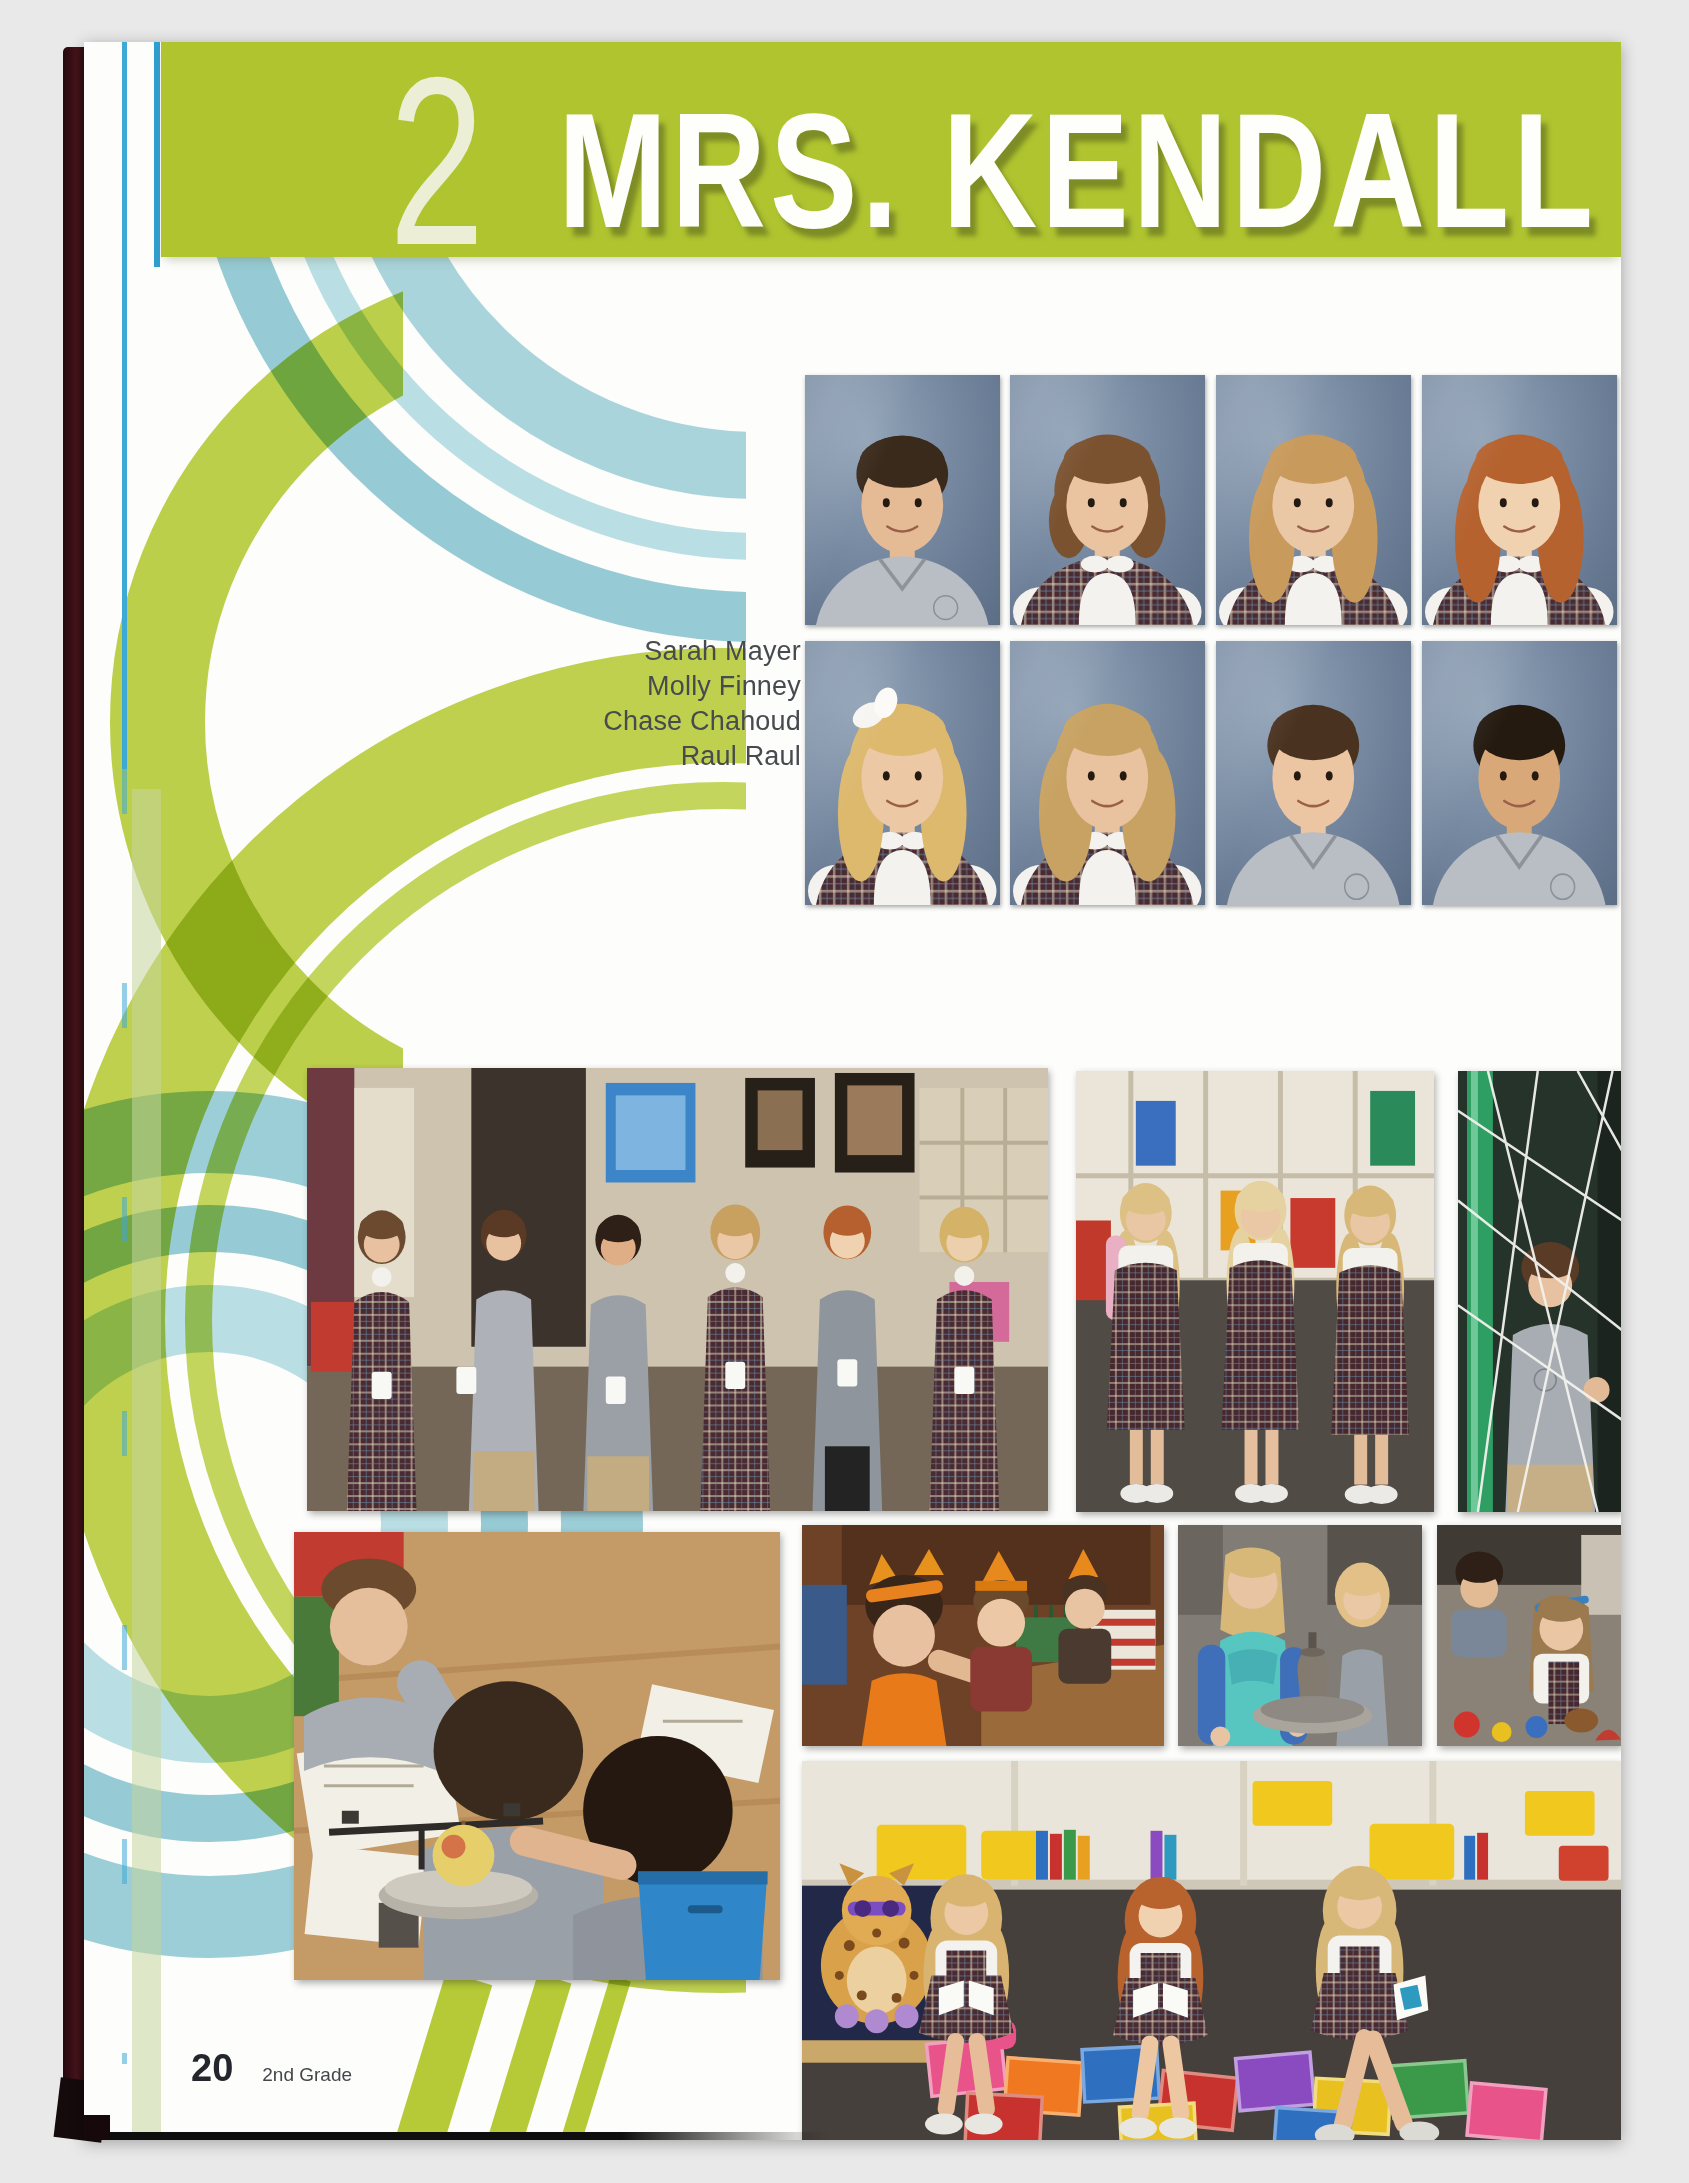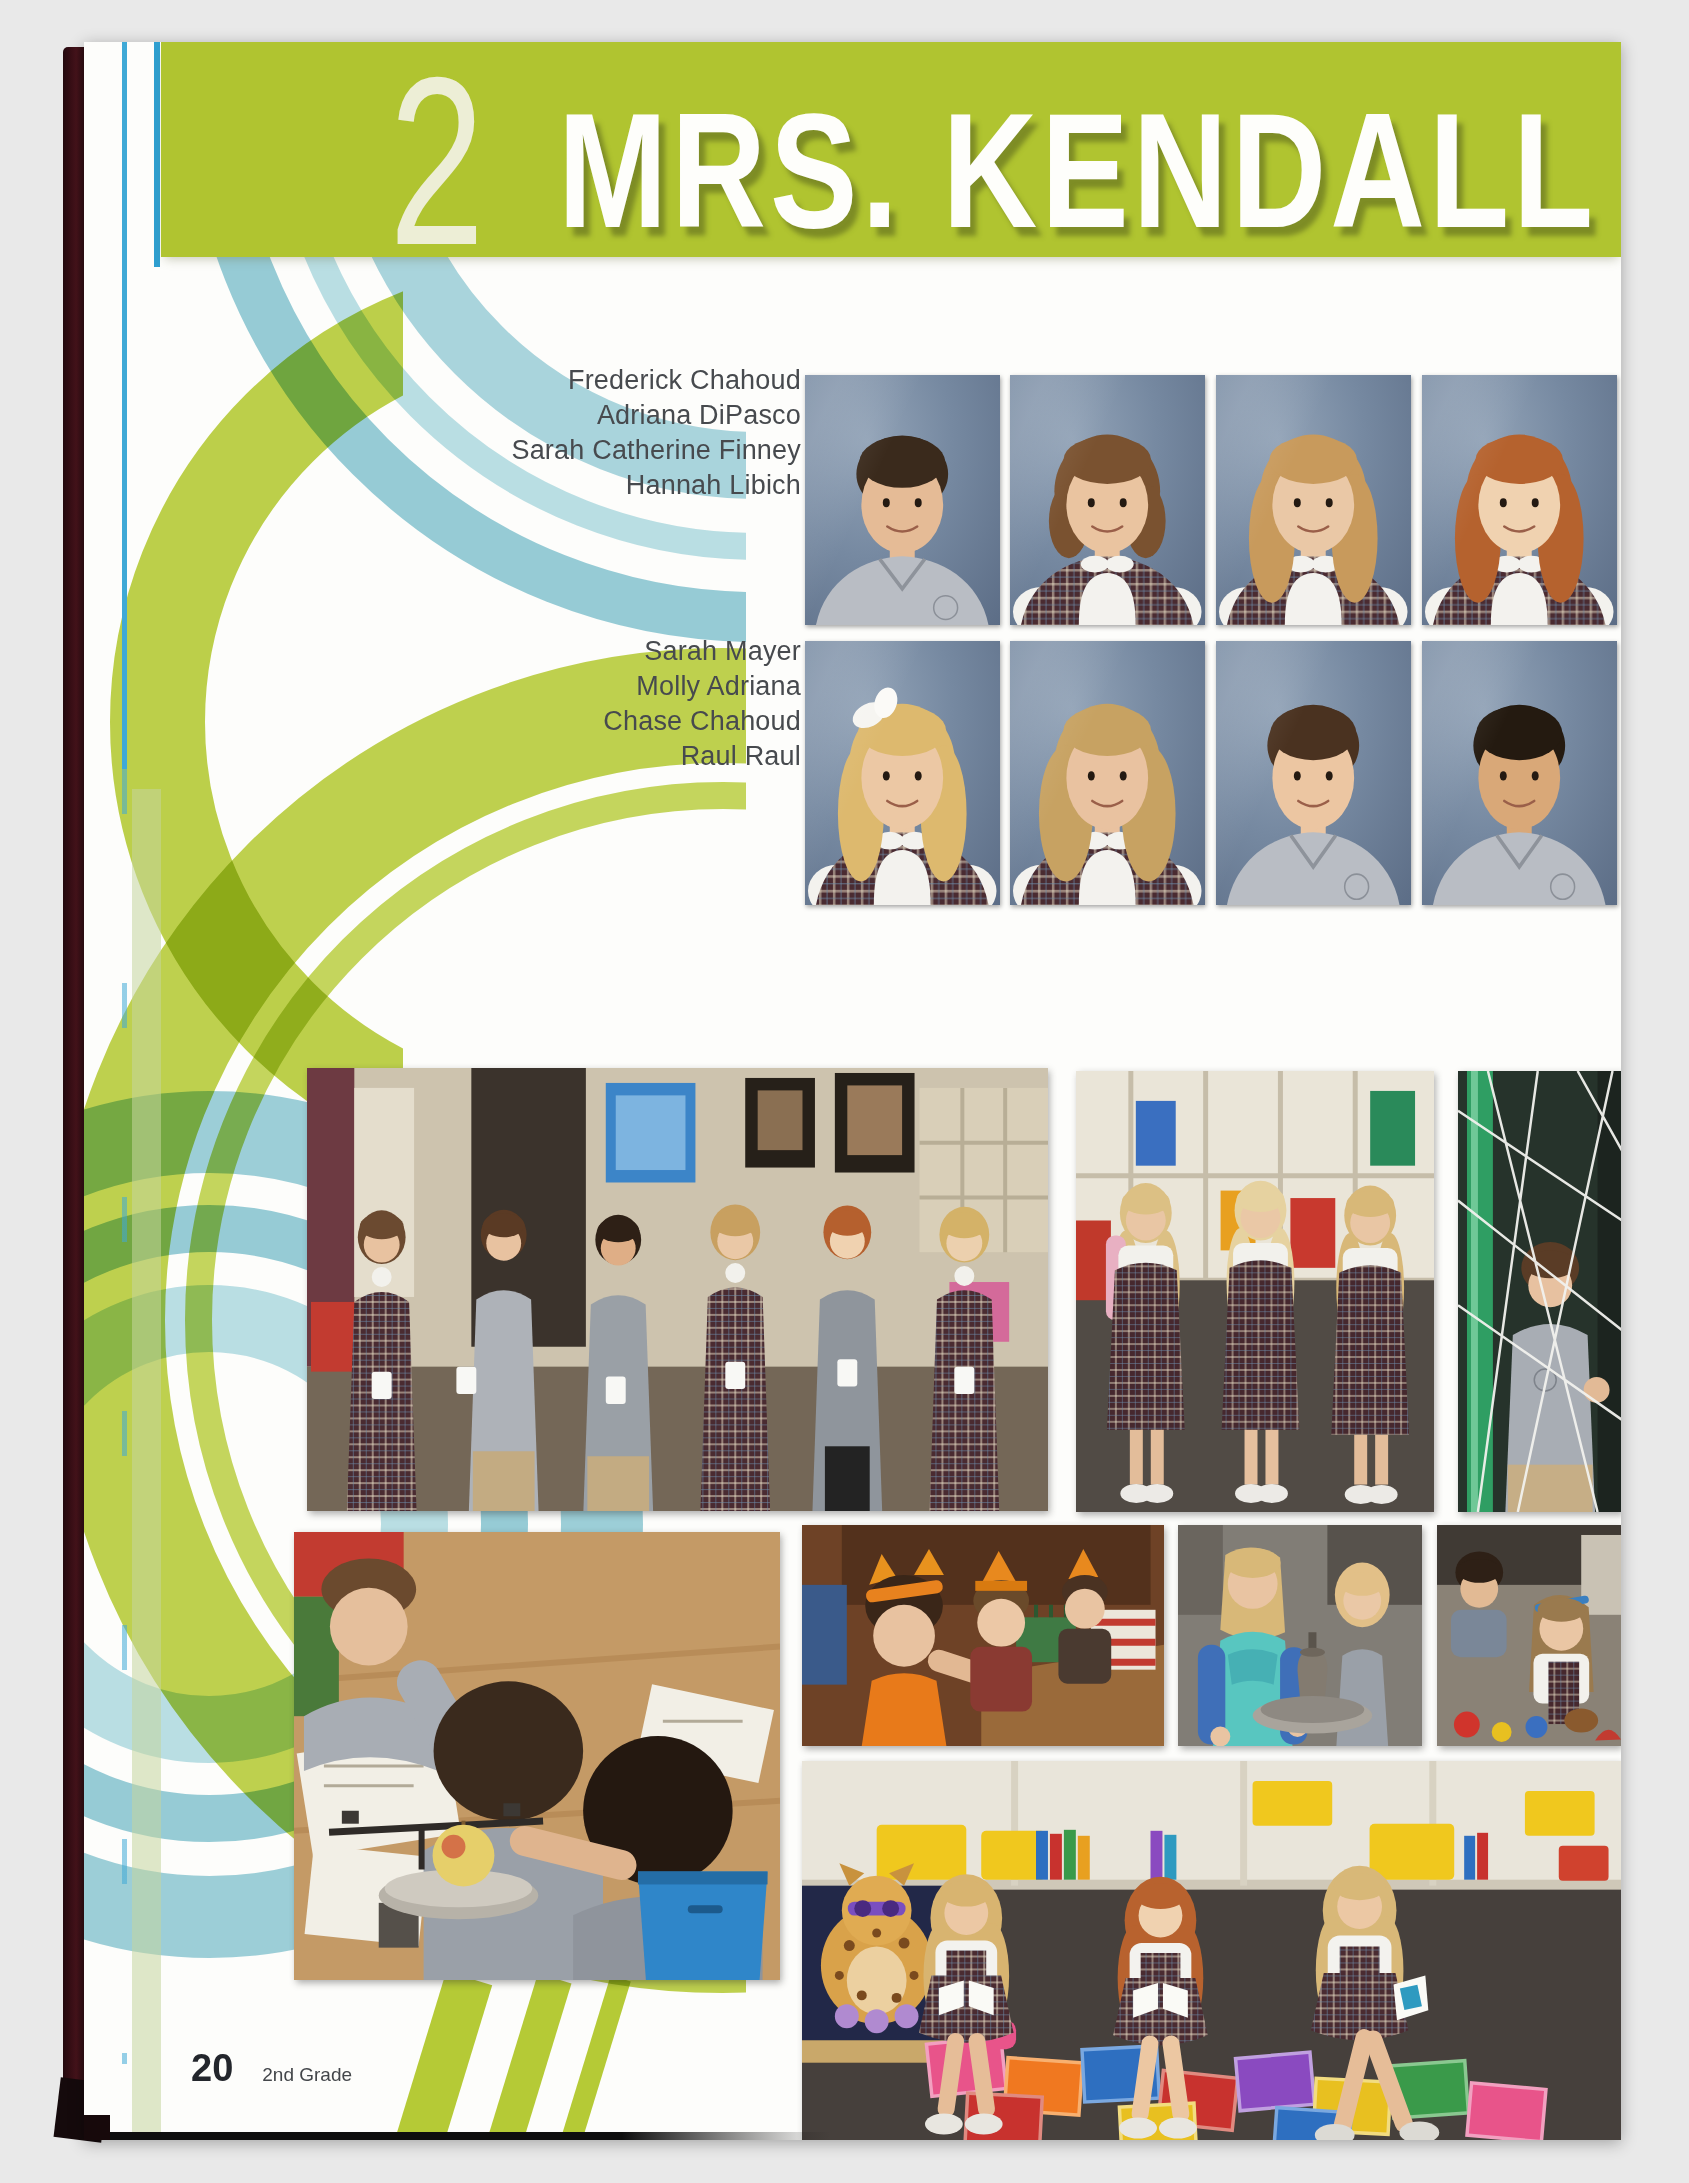--- a/index.html
+++ b/index.html
@@ -94,29 +94,23 @@
     <div class="edge-blue1"></div>
     <div class="edge-blue1b"></div>
     <div class="edge-blue2"></div>
     <div class="edge-green"></div>
 
     <div class="header-band">
       <span class="grade-num">2</span>
       <span class="teacher">MRS. KENDALL</span>
     </div>
 
-    <ul class="names n1" id="names1">
-        <li>Frederick Chahoud</li>
-        <li>Adriana DiPasco</li>
-        <li>Sarah Catherine Finney</li>
-        <li>Hannah Libich</li>
-      </ul>
     <ul class="names n2" id="names2">
         <li>Sarah Mayer</li>
-        <li>Molly Adriana</li>
+        <li>Molly Finney</li>
         <li>Chase Chahoud</li>
         <li>Raul Raul</li>
       </ul>
 
     <div id="portraits">
         <div class="portrait" aria-label="boy with short dark brown hair in gray polo" style="left: 721px; top: 333px; width: 195px; height: 250px;">
           <svg viewBox="0 0 391 505" preserveAspectRatio="none">
             <defs>
               <pattern id="pl0" width="28" height="28" patternUnits="userSpaceOnUse">
                 <rect width="28" height="28" fill="#4a2b31"></rect>

